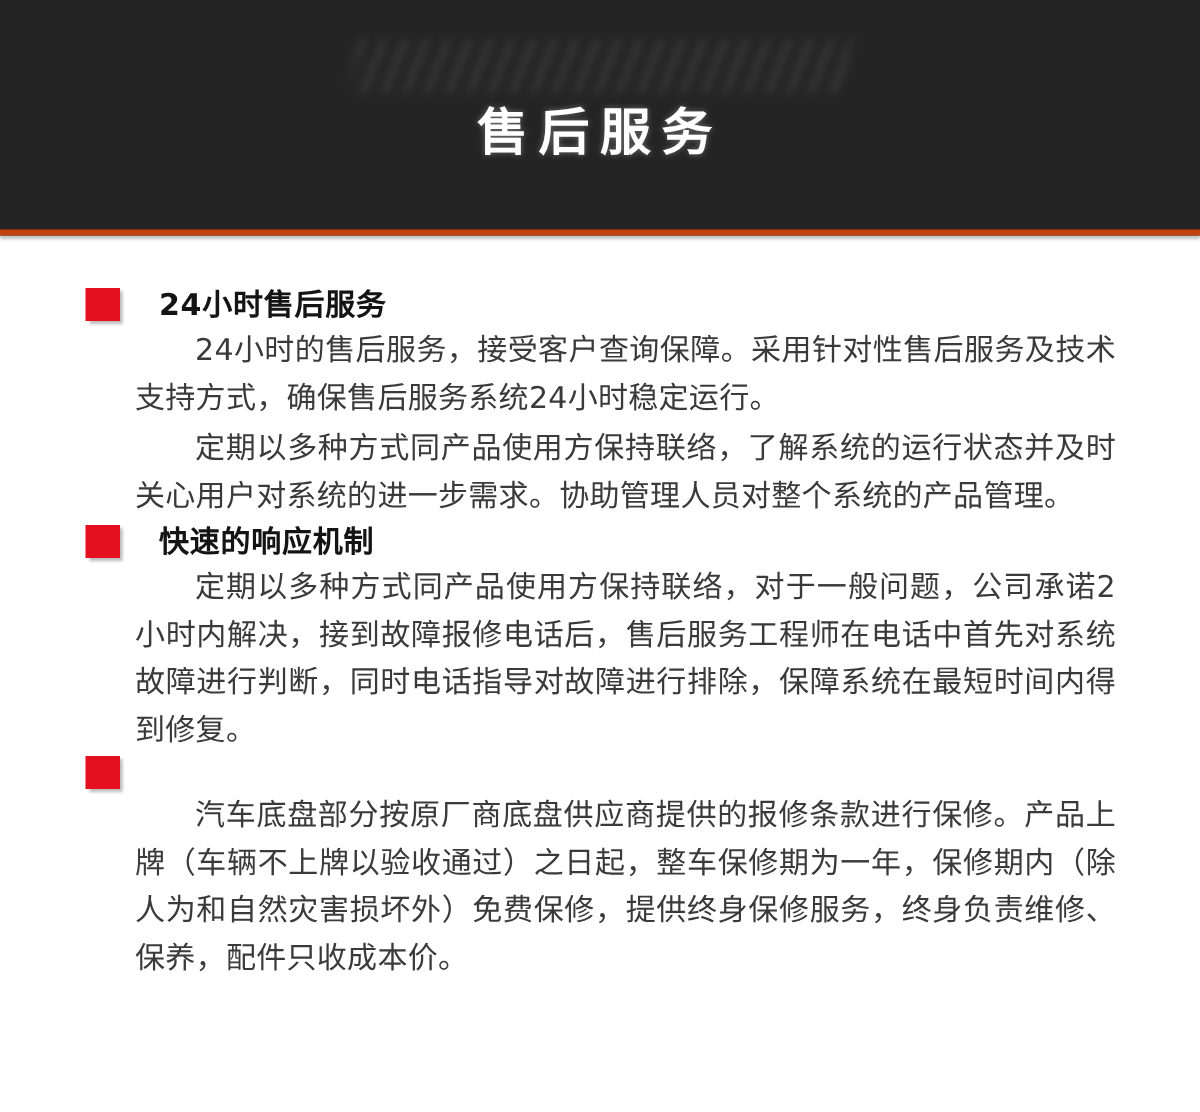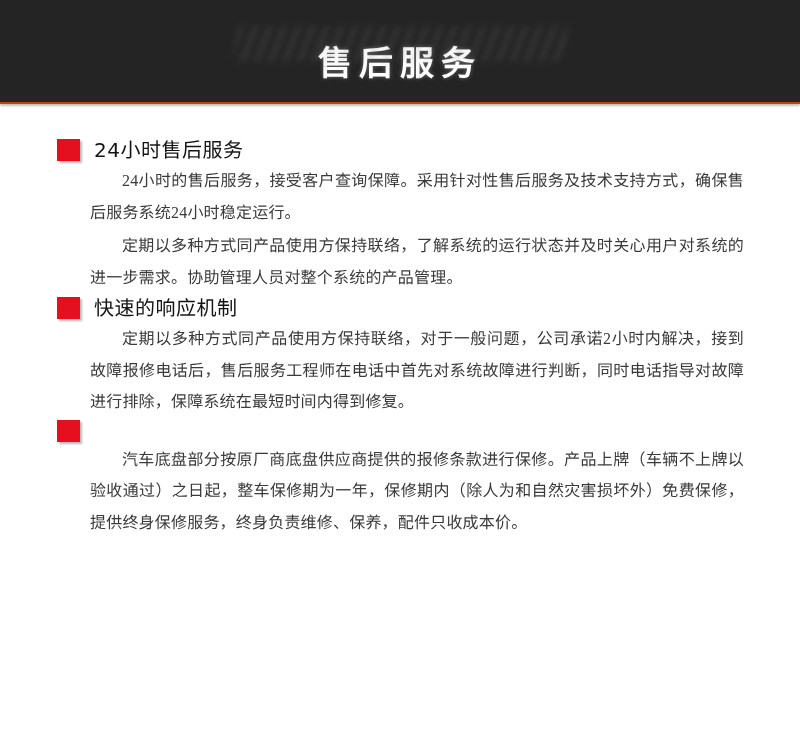--- a/index.html
+++ b/index.html
@@ -14,25 +14,25 @@
   body{
     width:800px;height:741px;
     background:#ffffff;
     font-family:"DejaVu Sans","Liberation Sans",sans-serif;
     overflow:hidden;
   }
   .page{width:800px;height:741px;position:relative;background:#fff;}
 
   
   .header{
-    height:104px;
+    height:157px;
     background:var(--header-bg);
     position:relative;
     display:flex;align-items:center;justify-content:center;
-    border-bottom:2px solid #c2410c;
+    border-bottom:4px solid #c2410c;
     box-shadow:0 2px 2px rgba(0,0,0,0.25);
   }
   .header .watermark{
     position:absolute;
     left:235px;top:26px;width:330px;height:36px;
     background:repeating-linear-gradient(100deg,
       rgba(110,110,110,0.22) 0 6px,
       rgba(36,36,36,0) 6px 14px);
     filter:blur(3px);
     transform:skewX(-12deg);
@@ -58,34 +58,33 @@
   }
   .bullet{
     width:23px;height:22px;
     background:var(--accent-red);
     box-shadow:2px 2px 2px rgba(0,0,0,0.28);
     flex:0 0 auto;
   }
   .section-head h2{
     font-size:20px;
     line-height:26px;
-    font-weight:normal;
+    font-weight:bold;
     color:var(--heading-text);
-    margin-left:14px;
+    margin-left:26px;
     letter-spacing:0.5px;
   }
   .section p{
     margin:2px 0 2px 33px;
-    font-size:16px;
+    font-size:20px;
     line-height:31.5px;
     color:var(--body-text);
     text-indent:2em;
     text-align:justify;
     letter-spacing:0.2px;
-    font-family:Liberation Serif, serif;
   }
 </style>
 </head>
 <body>
 
 <div class="page">
 
   <div class="header">
     <div class="watermark"></div>
     <div class="title">售后服务</div>

